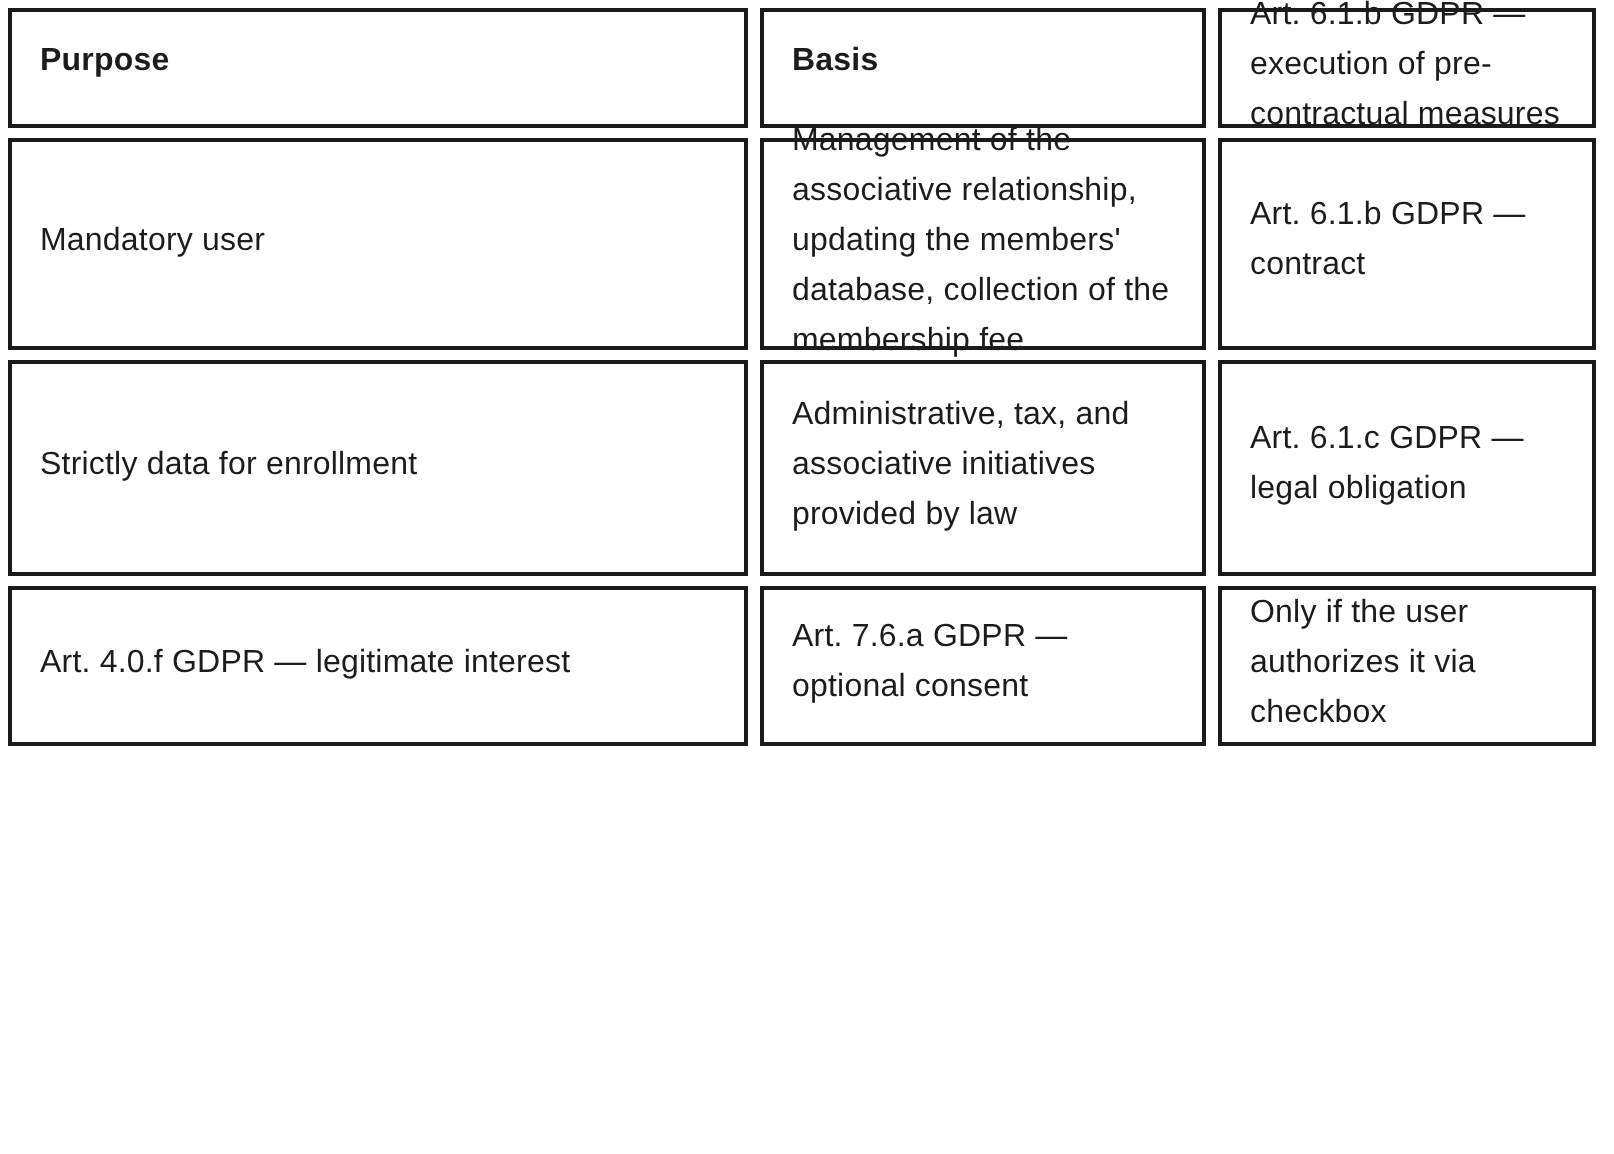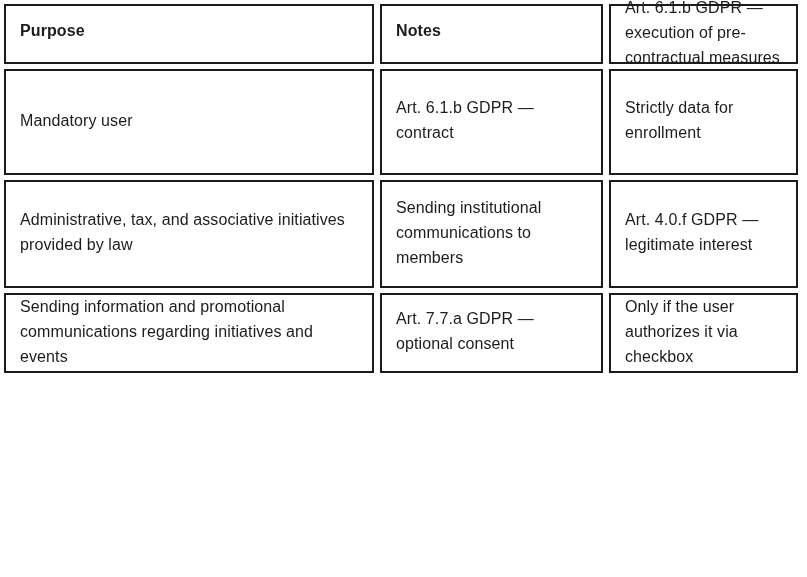--- a/index.html
+++ b/index.html
@@ -46,51 +46,51 @@
 </style>
 </head>
 <body>
 
 <div class="gdpr-table">
 
   <div class="cell header">
     <span class="txt">Purpose</span>
   </div>
   <div class="cell header">
-    <span class="txt">Notes</span>
+    <span class="txt">Basis</span>
   </div>
 
   <div class="cell">
     <span class="txt">Art. 6.1.b GDPR — execution of pre-contractual measures</span>
   </div>
   <div class="cell">
     <span class="txt">Mandatory user</span>
   </div>
 
   <div class="cell">
+    <span class="txt">Management of the associative relationship, updating the members' database, collection of the membership fee</span>
+  </div>
+  <div class="cell">
     <span class="txt">Art. 6.1.b GDPR — contract</span>
   </div>
   <div class="cell">
     <span class="txt">Strictly data for enrollment</span>
   </div>
 
   <div class="cell">
     <span class="txt">Administrative, tax, and associative initiatives provided by law</span>
   </div>
+  <div class="cell">
+    <span class="txt">Art. 6.1.c GDPR — legal obligation</span>
+  </div>
 
-  <div class="cell">
-    <span class="txt">Sending institutional communications to members</span>
-  </div>
   <div class="cell">
     <span class="txt">Art. 4.0.f GDPR — legitimate interest</span>
   </div>
 
   <div class="cell">
-    <span class="txt">Sending information and promotional communications regarding initiatives and events</span>
-  </div>
-  <div class="cell">
-    <span class="txt">Art. 7.7.a GDPR — optional consent</span>
+    <span class="txt">Art. 7.6.a GDPR — optional consent</span>
   </div>
   <div class="cell">
     <span class="txt">Only if the user authorizes it via checkbox</span>
   </div>
 
 </div>
 
 </body></html>

